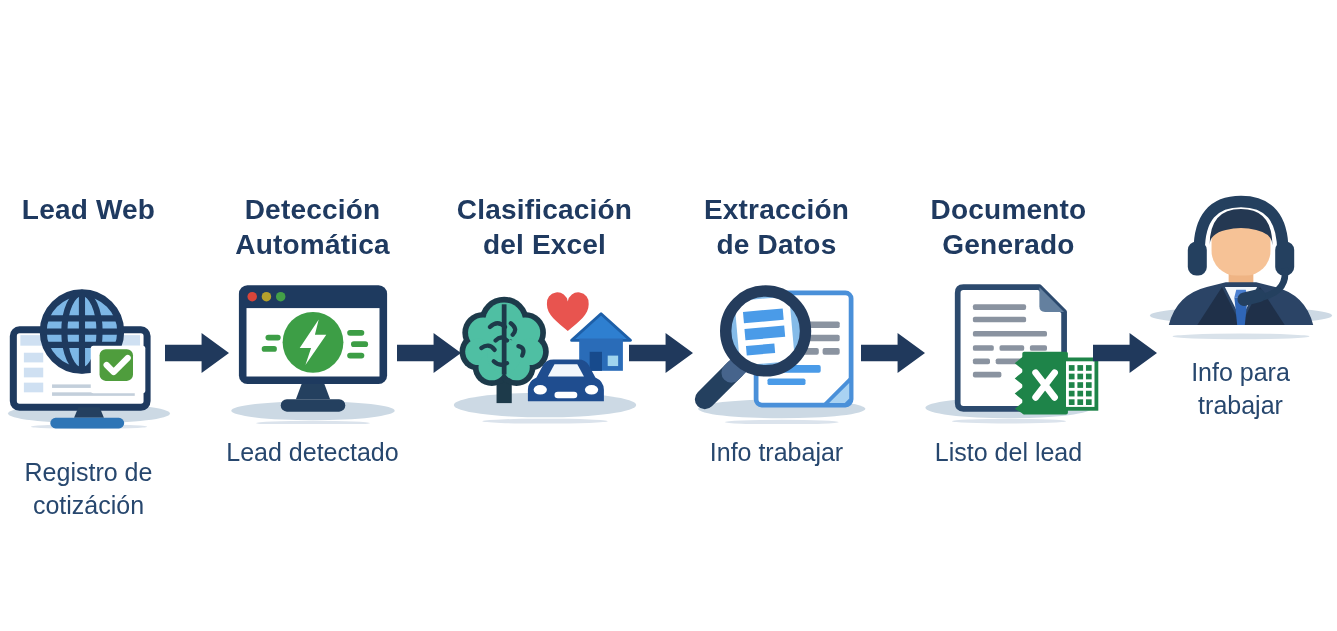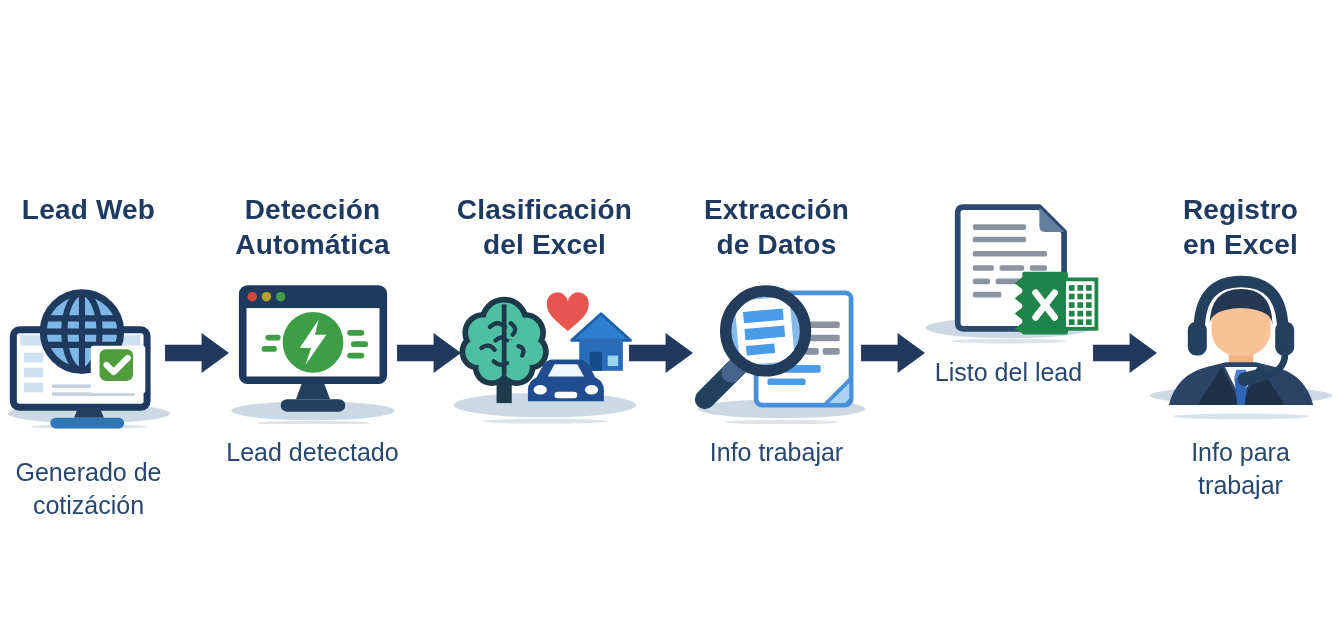--- a/index.html
+++ b/index.html
@@ -54,21 +54,21 @@
             <line x1="48" y1="50" x2="136" y2="50" stroke="#1e3a5f" stroke-width="7"></line>
             <line x1="52" y1="65" x2="132" y2="65" stroke="#1e3a5f" stroke-width="7"></line>
           </g>
           <rect x="102" y="66" width="62" height="54" rx="3" fill="#ffffff"></rect>
           <rect x="112" y="70" width="38" height="36" rx="7" fill="#4f9d3d"></rect>
           <path d="M120,88 l8,8 l16,-16" fill="none" stroke="#ffffff" stroke-width="7" stroke-linecap="round" stroke-linejoin="round"></path>
           <path d="M88,136 h24 l5,12 h-34 z" fill="#24405f"></path>
           <rect x="56" y="148" width="84" height="12" rx="6" fill="#2e75b6"></rect>
         </svg>
       </div>
-      <div class="step-caption">Generado de
+      <div class="step-caption">Registro de
 cotizáción</div>
     </div>
 
     <div class="arrow-cell">
       <svg viewBox="0 0 70 44">
         <polygon points="0,13 40,13 40,0 70,22 40,44 40,31 0,31" fill="#20395c"></polygon>
       </svg>
     </div>
 
     <div class="step">
@@ -202,20 +202,22 @@
       <div class="step-caption">Info trabajar</div>
     </div>
 
     <div class="arrow-cell">
       <svg viewBox="0 0 70 44">
         <polygon points="0,13 40,13 40,0 70,22 40,44 40,31 0,31" fill="#20395c"></polygon>
       </svg>
     </div>
 
     <div class="step">
+      <h2 class="step-title">Documento
+Generado</h2>
       <div class="step-icon">
         <svg viewBox="0 0 200 160">
           <ellipse cx="100" cy="143" rx="88" ry="11" fill="#ccd9e4"></ellipse>
           <ellipse cx="100" cy="157" rx="60" ry="2.4" fill="#dbe3ec"></ellipse>
           <path d="M52,16 h80 l26,26 v96 q0,6 -6,6 h-100 q-6,0 -6,-6 v-116 q0,-6 6,-6 z" fill="#ffffff" stroke="#2c4a6e" stroke-width="6" stroke-linejoin="round"></path>
           <path d="M132,16 l26,26 h-20 q-6,0 -6,-6 z" fill="#64809f"></path>
           <g fill="#8a93a0">
             <rect x="62" y="34" width="56" height="6" rx="2"></rect>
             <rect x="62" y="47" width="56" height="6" rx="2"></rect>
             <rect x="62" y="62" width="78" height="6" rx="2"></rect>
@@ -252,22 +254,20 @@
       <div class="step-caption">Listo del lead</div>
     </div>
 
     <div class="arrow-cell">
       <svg viewBox="0 0 70 44">
         <polygon points="0,13 40,13 40,0 70,22 40,44 40,31 0,31" fill="#20395c"></polygon>
       </svg>
     </div>
 
     <div class="step">
-      <h2 class="step-title">Registro
-en Excel</h2>
       <div class="step-icon">
         <svg viewBox="0 0 200 160">
           <ellipse cx="100" cy="130" rx="96" ry="9" fill="#cdd9e4"></ellipse>
           <ellipse cx="100" cy="152" rx="72" ry="3" fill="#d9e2ea"></ellipse>
           <rect x="87" y="78" width="26" height="24" rx="5" fill="#efb484"></rect>
           <rect x="69" y="24" width="62" height="64" rx="26" fill="#f6c296"></rect>
           <path d="M67,56 Q67,18 100,18 Q133,18 133,56 Q133,44 116,40 Q100,36 84,40 Q67,44 67,56 Z" fill="#243852"></path>
           <path d="M24,140 q8,-32 40,-40 l20,-5 h32 l20,5 q32,8 40,40 z" fill="#2b4466"></path>
           <polygon points="80,100 100,140 54,140" fill="#1f3049"></polygon>
           <polygon points="120,100 100,140 146,140" fill="#1f3049"></polygon>

